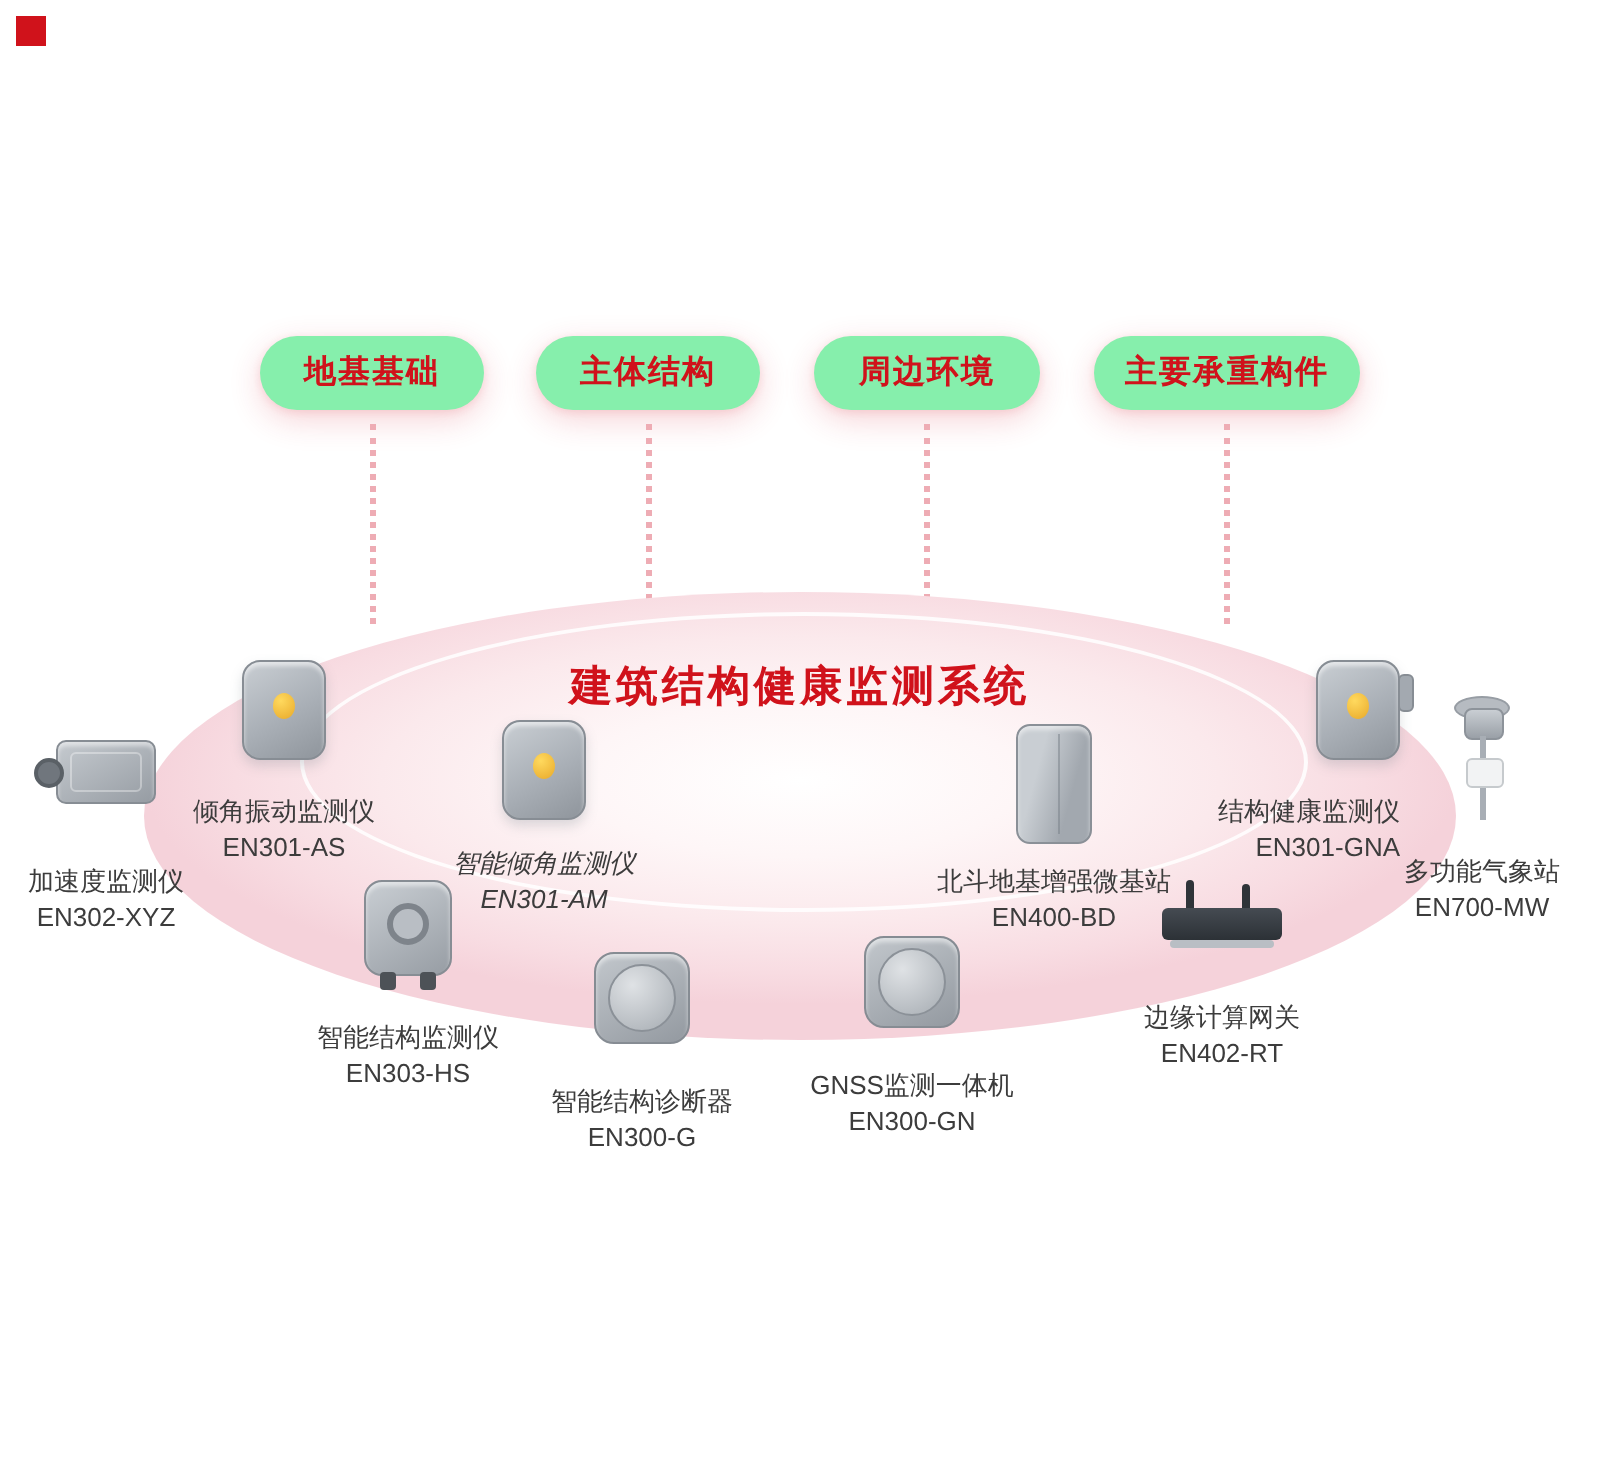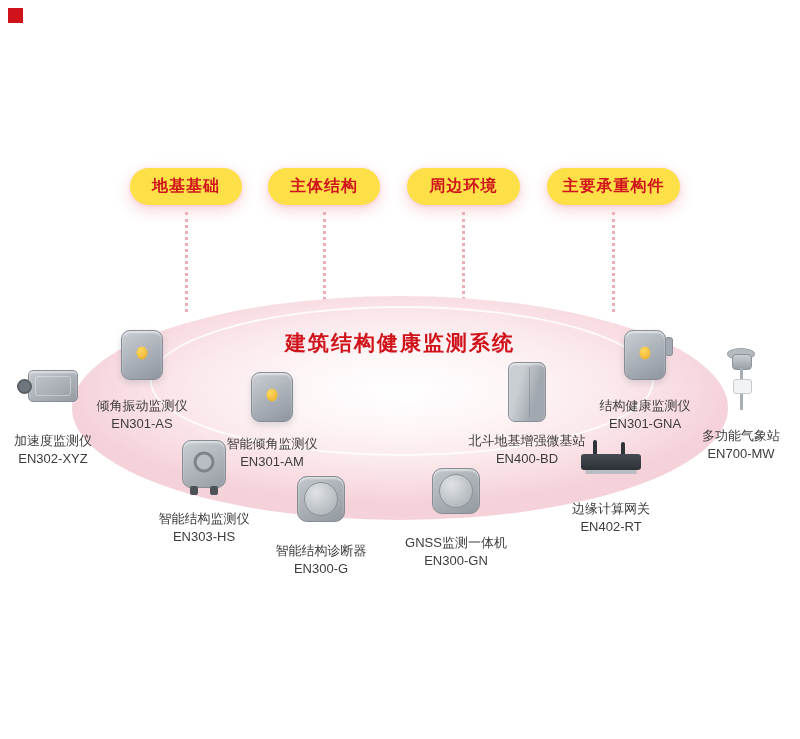--- a/index.html
+++ b/index.html
@@ -3,21 +3,21 @@
 <meta charset="utf-8">
 <style>
   html,body{margin:0;padding:0;background:#ffffff;}
   body{font-family:"Liberation Sans","DejaVu Sans",sans-serif;}
   .stage{position:relative;width:800px;height:739px;background:#ffffff;overflow:hidden;}
 
   
   .corner{position:absolute;left:8px;top:8px;width:15px;height:15px;background:#d0121b;}
 
   
-  .pill{position:absolute;top:168px;height:37px;background:#fde047;border-radius:19px;
+  .pill{position:absolute;top:168px;height:37px;background:#86efac;border-radius:19px;
         box-shadow:0 5px 16px rgba(214,40,60,.20), 0 1px 4px rgba(214,40,60,.12);
         display:flex;align-items:center;justify-content:center;
         color:#d0121b;font-weight:bold;font-size:16px;letter-spacing:1px;white-space:nowrap;}
   .p1{left:130px;width:112px;}
   .p2{left:268px;width:112px;}
   .p3{left:407px;width:113px;}
   .p4{left:547px;width:133px;}
 
   
   .dotline{position:absolute;top:212px;height:100px;width:0;border-left:3px dotted #eeacb4;}
@@ -36,24 +36,24 @@
   .title{position:absolute;left:0;top:329px;width:800px;text-align:center;
          color:#d0121b;font-size:21px;font-weight:bold;letter-spacing:2px;}
 
   
   .device{position:absolute;display:flex;flex-direction:column;align-items:center;}
   .device .label{font-size:13px;line-height:18px;color:#3c3c3c;text-align:center;white-space:nowrap;}
   .icon{position:relative;flex:none;margin-bottom:15px;}
 
   .d1{left:5px;top:370px;width:96px;justify-content:flex-end;}   .d1 .icon{margin-bottom:30px;}
   .d2{left:87px;top:330px;width:110px;} .d2 .icon{margin-bottom:17px;}
-  .d3{left:217px;top:372px;width:110px;}.d3 .icon{margin-bottom:13px;}
+  .d3{left:217px;top:360px;width:110px;font-style:italic;}.d3 .icon{margin-bottom:13px;}
   .d4{left:341px;top:392px;width:112px;}.d4 .icon{margin-bottom:25px;}
   .d5{left:462px;top:362px;width:130px;}.d5 .icon{margin-bottom:10px;}
-  .d6{left:590px;top:330px;width:110px;}.d6 .icon{margin-bottom:17px;}
+  .d6{left:590px;top:330px;width:110px;align-items:flex-end;}.d6 .icon{margin-bottom:17px;}
   .d7{left:691px;top:348px;width:100px;}.d7 .icon{margin-bottom:17px;}
   .d8{left:149px;top:440px;width:110px;}.d8 .icon{margin-bottom:22px;}
   .d9{left:266px;top:476px;width:110px;}.d9 .icon{margin-bottom:20px;}
   .d10{left:398px;top:468px;width:116px;justify-content:center;}.d10 .icon{margin-bottom:20px;}
   .d11{left:556px;top:440px;width:110px;}.d11 .icon{margin-bottom:26px;}
 
   
   .icon-sensor{width:40px;height:48px;border-radius:9px;
     background:linear-gradient(150deg,#c9ced3 0%,#a9afb6 55%,#8f959c 100%);
     border:1px solid #878d94;

